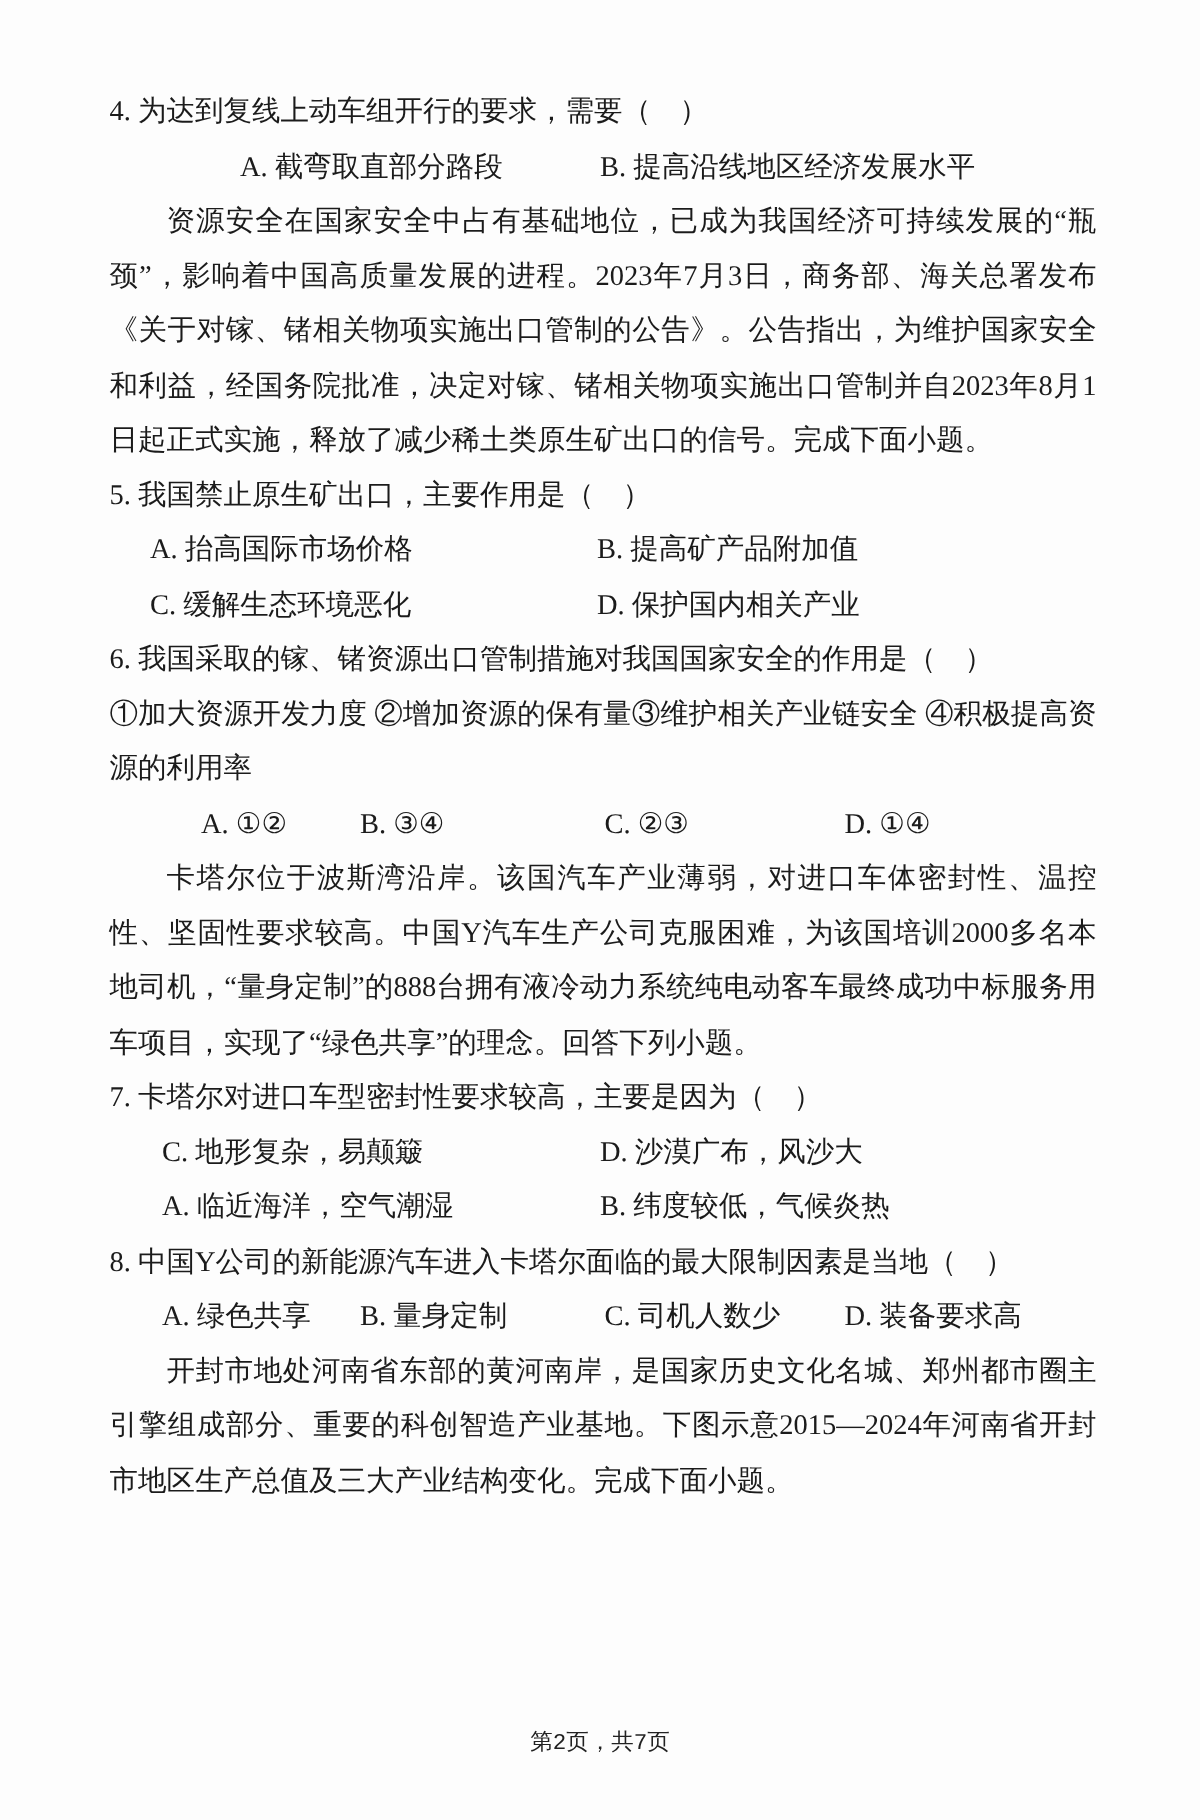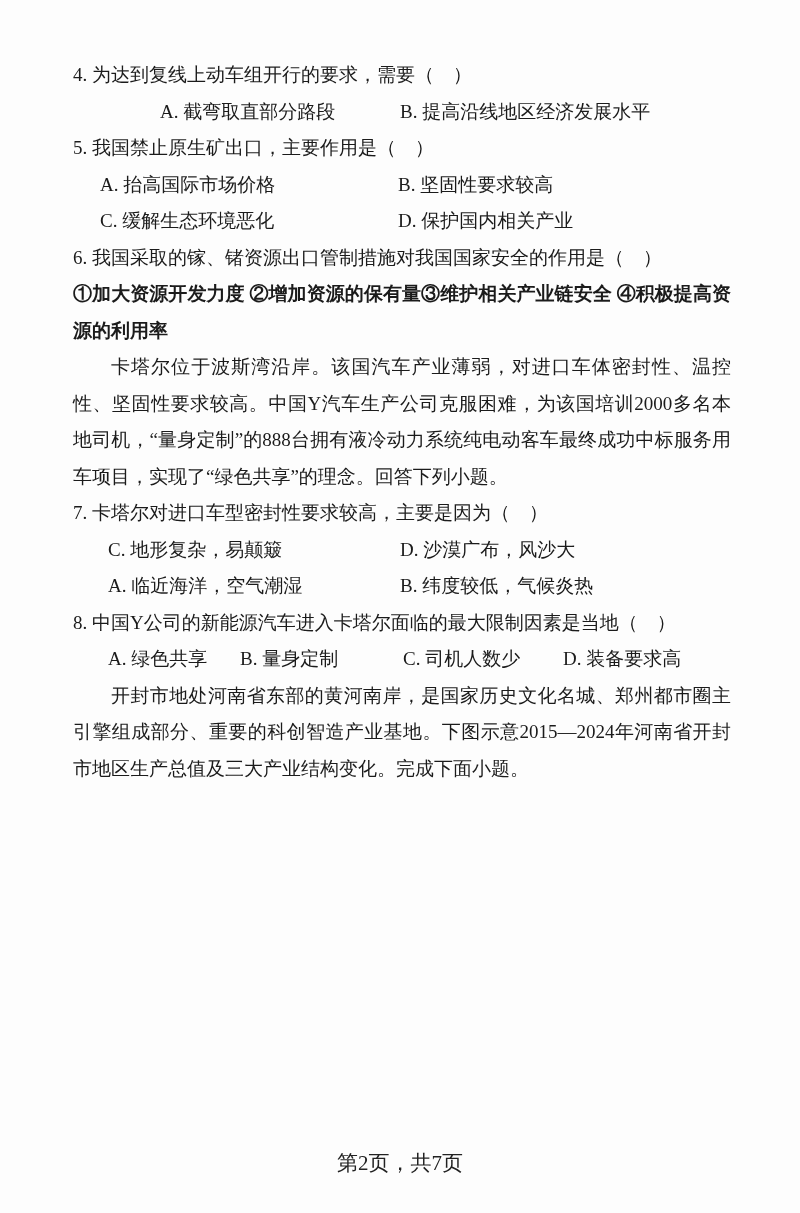--- a/index.html
+++ b/index.html
@@ -26,62 +26,69 @@
   .optrow { position: relative; height: 36.5px; }
   .opt { position: absolute; top: 0; white-space: nowrap; text-align: center; }
   .para {
     text-align: justify;
     text-justify: inter-ideograph;
     text-indent: 2em;
   }
   .subline {
     text-align: justify;
     text-justify: inter-ideograph;
-    font-weight: bold;
   }
   .footer {
     position: absolute;
     bottom: 32px;
     left: 0;
     width: 100%;
     text-align: center;
-    font-size: 21px;
+    font-size: 15px;
     color: #222;
+    font-family: Liberation Mono, monospace;
   }
 </style>
 </head>
 <body>
 
 <div class="page">
   <div class="content">
 
     <div>
       <div class="stem">4. 为达到复线上动车组开行的要求，需要（　）</div>
       <div class="optrow">
         <span class="opt" style="left:87px">A. 截弯取直部分路段</span>
         <span class="opt" style="left:327px">B. 提高沿线地区经济发展水平</span>
       </div>
     </div>
 
+    <div class="para">资源安全在国家安全中占有基础地位，已成为我国经济可持续发展的“瓶颈”，影响着中国高质量发展的进程。2023年7月3日，商务部、海关总署发布《关于对镓、锗相关物项实施出口管制的公告》。公告指出，为维护国家安全和利益，经国务院批准，决定对镓、锗相关物项实施出口管制并自2023年8月1日起正式实施，释放了减少稀土类原生矿出口的信号。完成下面小题。</div>
 
     <div>
       <div class="stem">5. 我国禁止原生矿出口，主要作用是（　）</div>
       <div class="optrow">
         <span class="opt" style="left:27px">A. 抬高国际市场价格</span>
-        <span class="opt" style="left:325px">B. 坚固性要求较高</span>
+        <span class="opt" style="left:325px">B. 提高矿产品附加值</span>
       </div>
       <div class="optrow">
         <span class="opt" style="left:325px">D. 保护国内相关产业</span>
         <span class="opt" style="left:27px">C. 缓解生态环境恶化</span>
       </div>
     </div>
 
     <div>
       <div class="stem">6. 我国采取的镓、锗资源出口管制措施对我国国家安全的作用是（　）</div>
       <div class="subline">①加大资源开发力度 ②增加资源的保有量③维护相关产业链安全 ④积极提高资源的利用率</div>
+      <div class="optrow">
+        <span class="opt" style="left:61px">A. ①②</span>
+        <span class="opt" style="left:167px">B. ③④</span>
+        <span class="opt" style="left:330px">C. ②③</span>
+        <span class="opt" style="left:490px">D. ①④</span>
+      </div>
     </div>
 
     <div class="para">卡塔尔位于波斯湾沿岸。该国汽车产业薄弱，对进口车体密封性、温控性、坚固性要求较高。中国Y汽车生产公司克服困难，为该国培训2000多名本地司机，“量身定制”的888台拥有液冷动力系统纯电动客车最终成功中标服务用车项目，实现了“绿色共享”的理念。回答下列小题。</div>
 
     <div>
       <div class="stem">7. 卡塔尔对进口车型密封性要求较高，主要是因为（　）</div>
       <div class="optrow">
         <span class="opt" style="left:35px">C. 地形复杂，易颠簸</span>
         <span class="opt" style="left:327px">D. 沙漠广布，风沙大</span>
       </div>

